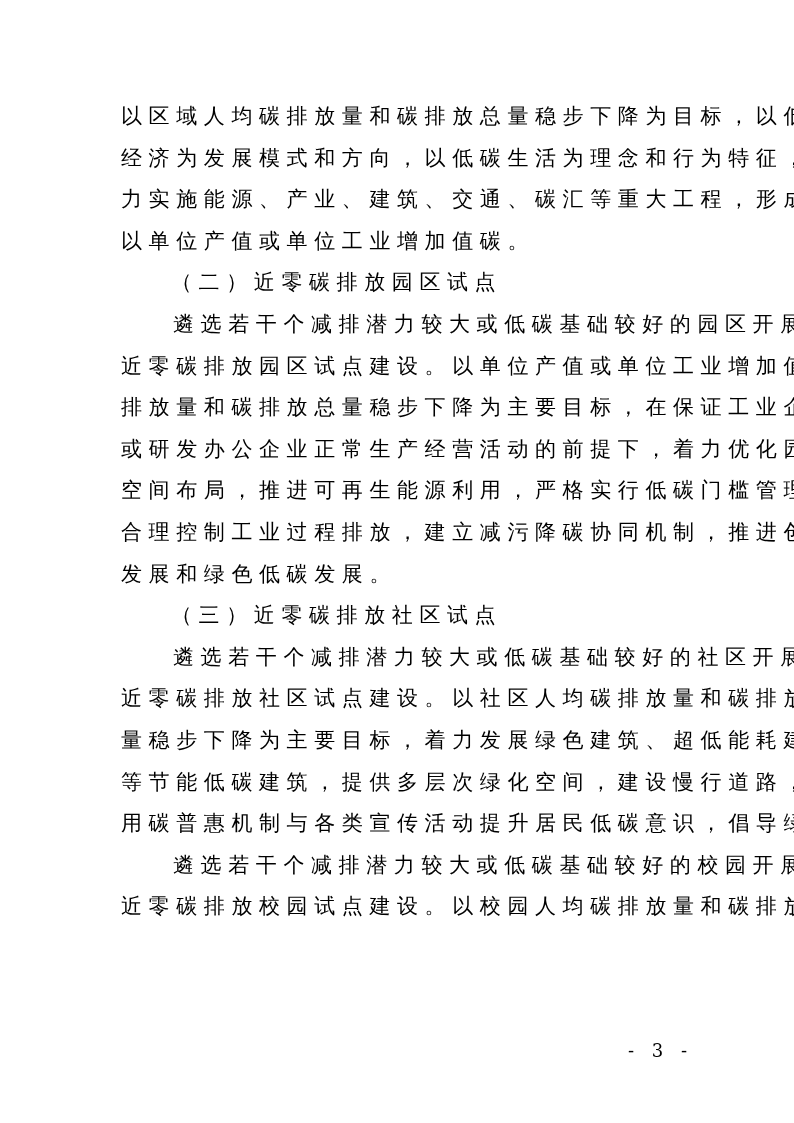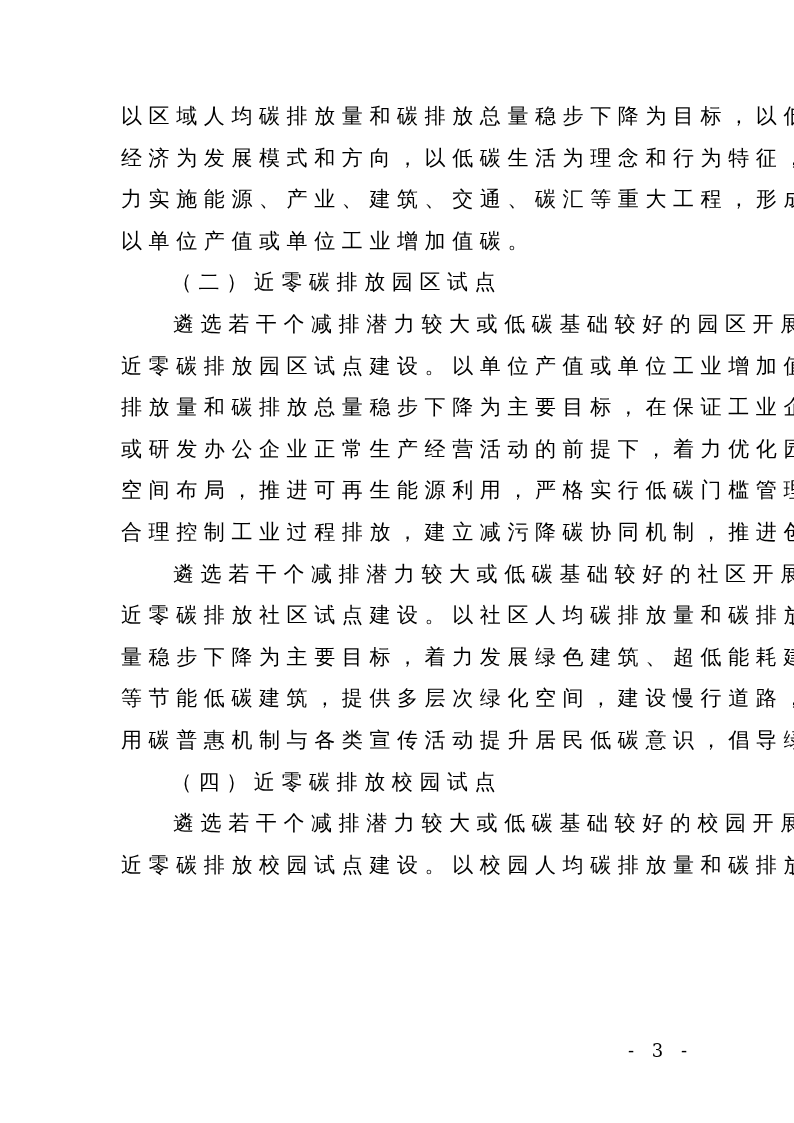--- a/index.html
+++ b/index.html
@@ -58,32 +58,33 @@
 
   <div class="line heading">（二）近零碳排放园区试点</div>
 
   <div>
     <div class="line indent">遴选若干个减排潜力较大或低碳基础较好的园区开展</div>
     <div class="line">近零碳排放园区试点建设。以单位产值或单位工业增加值碳</div>
     <div class="line">排放量和碳排放总量稳步下降为主要目标，在保证工业企业</div>
     <div class="line">或研发办公企业正常生产经营活动的前提下，着力优化园区</div>
     <div class="line">空间布局，推进可再生能源利用，严格实行低碳门槛管理，</div>
     <div class="line">合理控制工业过程排放，建立减污降碳协同机制，推进创新</div>
+    <div class="line">发展和绿色低碳发展。</div>
   </div>
 
+  <div class="line heading">（三）近零碳排放社区试点</div>
 
   <div>
     <div class="line indent">遴选若干个减排潜力较大或低碳基础较好的社区开展</div>
     <div class="line">近零碳排放社区试点建设。以社区人均碳排放量和碳排放总</div>
     <div class="line">量稳步下降为主要目标，着力发展绿色建筑、超低能耗建筑</div>
     <div class="line">等节能低碳建筑，提供多层次绿化空间，建设慢行道路，利</div>
     <div class="line">用碳普惠机制与各类宣传活动提升居民低碳意识，倡导绿色</div>
   </div>
 
-  <div class="line heading">（四）近零碳排放校园试点</div>
 
   <div>
     <div class="line indent">遴选若干个减排潜力较大或低碳基础较好的校园开展</div>
     <div class="line">近零碳排放校园试点建设。以校园人均碳排放量和碳排放总</div>
   </div>
 </div>
 
 <div class="page-number">- 3 -</div>
 
 </body></html>

